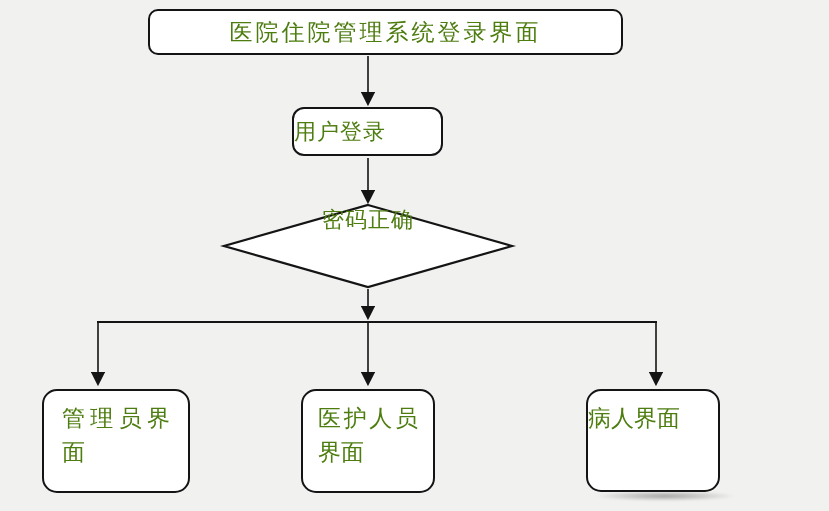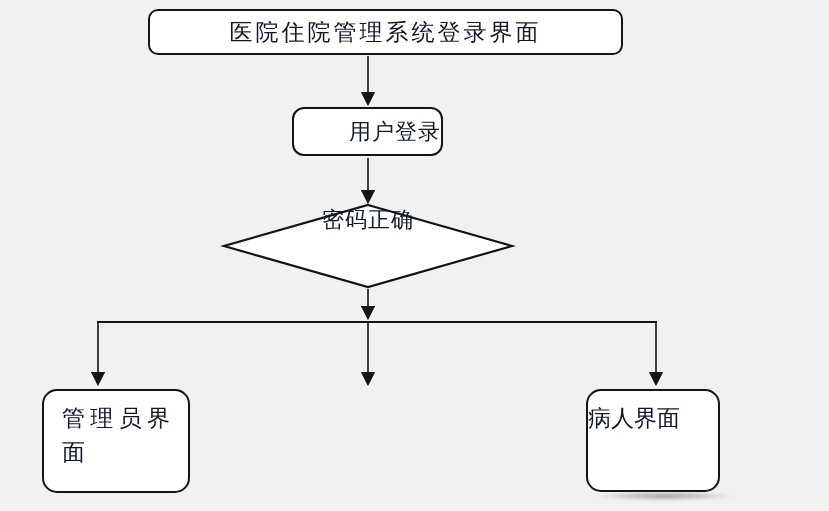--- a/index.html
+++ b/index.html
@@ -2,21 +2,21 @@
 <html><head>
 <meta charset="utf-8">
 <style>
   html, body { margin: 0; padding: 0; background: #f1f1f0; }
   .canvas {
     position: relative;
     width: 829px;
     height: 511px;
     background: #f1f1f0;
     font-family: "Liberation Serif", "DejaVu Serif", serif;
-    color: #0f172a;
+    color: #4d7c0f;
     overflow: hidden;
   }
   .connector-layer {
     position: absolute;
     left: 0; top: 0;
     width: 829px; height: 511px;
   }
   .connector-layer line, .connector-layer path.edge {
     stroke: #141414;
     fill: none;
@@ -29,21 +29,21 @@
   }
   .node-title {
     left: 148px; top: 9px; width: 475px; height: 46px;
     border-radius: 10px;
     display: flex; align-items: center; justify-content: center;
     font-size: 23px; letter-spacing: 3px;
   }
   .node-login {
     left: 292px; top: 107px; width: 151px; height: 49px;
     border-radius: 12px;
-    display: flex; align-items: center; justify-content: flex-end;
+    display: flex; align-items: center; justify-content: flex-start;
     font-size: 22px; letter-spacing: 1px;
   }
   .decision-label {
     position: absolute;
     left: 224px; top: 205px; width: 288px; height: 82px;
     display: flex; justify-content: center;
     font-size: 22px; letter-spacing: 1px;
   }
   .leaf {
     top: 389px; height: 104px;
@@ -102,18 +102,19 @@
   <div class="node node-login">
     <span>用户登录</span>
   </div>
 
   <div class="decision-label">
     <span>密码正确</span>
   </div>
 
   <div class="node leaf leaf-admin">管理员界面</div>
 
+  <div class="node leaf leaf-staff">医护人员界面</div>
 
   <div class="node leaf leaf-patient">病人界面</div>
 
   <div class="scan-artifact"></div>
 
 </div>
 
 </body></html>

